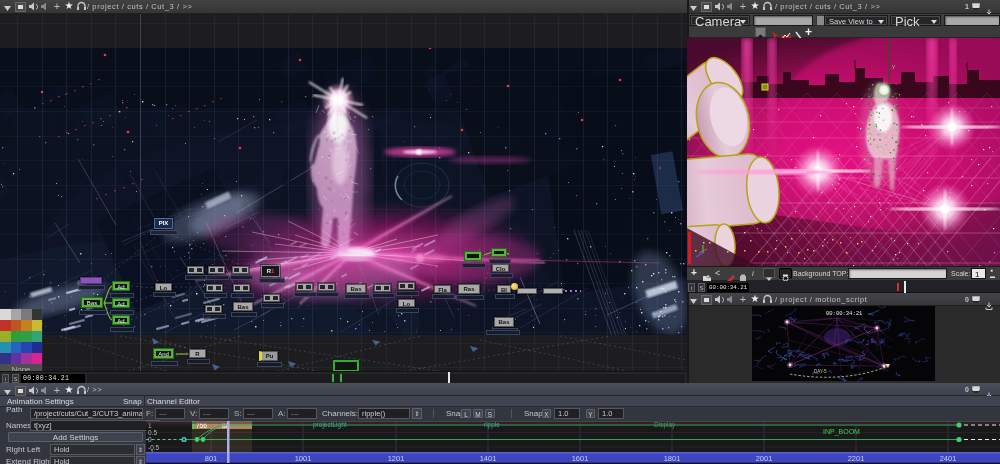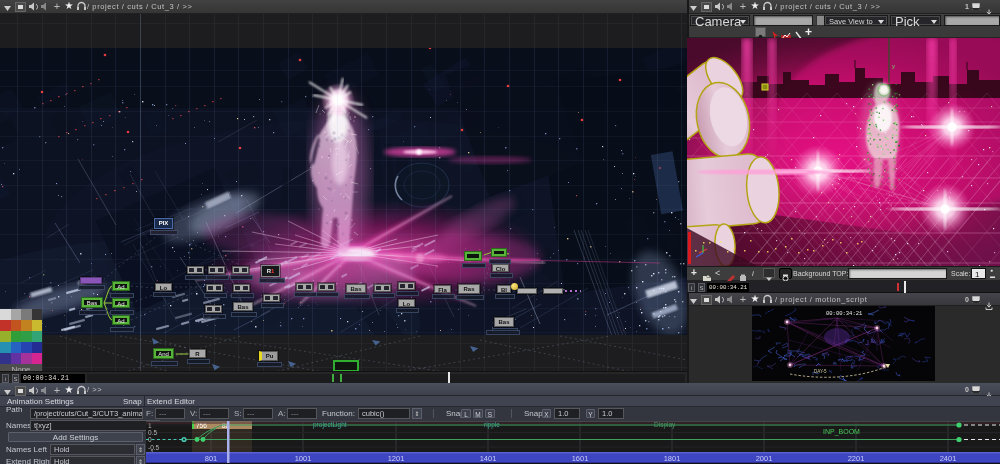--- a/index.html
+++ b/index.html
@@ -1878,42 +1878,42 @@
 <div style="position:absolute;left:965px;top:386px;color:#c8c8c8;font-size:7px;line-height:8px;font-weight:bold">0</div>
 <div style="position:absolute;left:972px;top:386px;width:8px;height:7px;background:#d8d8d8;border-radius:1.5px;box-shadow:inset 0 -2px 0 #2a2a2a,inset 0 0 0 1px #aaa"></div>
 <div style="position:absolute;left:985px;top:386px"><svg width="8" height="8">
       <path d="M4 0.5 v4 M2 2.8 l2 2.4 l2 -2.4" stroke="#c8c8c8" fill="none" stroke-width="1"></path>
       <path d="M1 5.5 v2 h6 v-2" stroke="#c8c8c8" fill="none" stroke-width="1"></path>
     </svg></div>
 <div class="abs" style="left:0;top:396px;width:1000px;height:11px;background:#3f4450;border-bottom:1px solid #262932"></div>
 <div class="lbl" style="left:7px;top:396px;color:#d6d9df">Animation Settings</div>
 <div class="lbl" style="left:123px;top:396px;color:#d6d9df">Snap</div>
 <div style="position:absolute;left:144px;top:396px;width:1px;height:11px;background:#262932"></div>
-<div class="lbl" style="left:147px;top:396px;color:#d6d9df">Extend Editor</div>
+<div class="lbl" style="left:147px;top:396px;color:#d6d9df">Channel Editor</div>
 <div class="lbl" style="left:6px;top:404px">Path</div>
 <div class="dfield" style="left:30px;top:408px;width:113px;height:11px">/project/cuts/Cut_3/CUT3_animation1</div>
 <div class="lbl" style="left:6px;top:420px">Names</div>
 <div class="dfield" style="left:30px;top:420px;width:130px;height:11px">t[xyz]</div>
 <div class="btn3" style="left:8px;top:432px;width:135px;height:10px;line-height:10px">Add Settings</div>
-<div class="lbl" style="left:6px;top:444px">Names Left</div>
+<div class="lbl" style="left:6px;top:444px">Right Left</div>
 <div class="dfield" style="left:50px;top:444px;width:85px;height:11px;background:#2b2d33">Hold</div>
 <div style="position:absolute;left:136px;top:444px;width:9px;height:11px;background:#3e424c;border:1px solid #5c606c;color:#ccc;font-size:6px;text-align:center;line-height:11px">⇕</div>
 <div class="lbl" style="left:6px;top:456px">Extend Right</div>
 <div class="dfield" style="left:50px;top:456px;width:85px;height:11px;background:#2b2d33">Hold</div>
 <div style="position:absolute;left:136px;top:456px;width:9px;height:11px;background:#3e424c;border:1px solid #5c606c;color:#ccc;font-size:6px;text-align:center;line-height:11px">⇕</div>
 <div class="lbl" style="left:146px;top:408px;color:#b0b3ba">F:</div>
 <div class="dfield" style="left:155px;top:408px;width:30px;height:11px;color:#8a8d94">---</div>
 <div class="lbl" style="left:190px;top:408px;color:#b0b3ba">V:</div>
 <div class="dfield" style="left:199px;top:408px;width:30px;height:11px;color:#8a8d94">---</div>
 <div class="lbl" style="left:234px;top:408px;color:#b0b3ba">S:</div>
 <div class="dfield" style="left:243px;top:408px;width:30px;height:11px;color:#8a8d94">---</div>
 <div class="lbl" style="left:278px;top:408px;color:#b0b3ba">A:</div>
 <div class="dfield" style="left:287px;top:408px;width:30px;height:11px;color:#8a8d94">---</div>
-<div class="lbl" style="left:322px;top:408px">Function:</div>
-<div class="dfield" style="left:358px;top:408px;width:52px;height:11px">cubic()</div>
+<div class="lbl" style="left:322px;top:408px">Channels:</div>
+<div class="dfield" style="left:358px;top:408px;width:52px;height:11px">ripple()</div>
 <div style="position:absolute;left:412px;top:408px;width:10px;height:11px;background:#3e424c;border:1px solid #5c606c;color:#ccc;font-size:6px;text-align:center;line-height:11px">⇕</div>
 <div style="position:absolute;left:433px;top:409px;width:1px;height:9px;background:#515560"></div>
 <div style="position:absolute;left:511px;top:409px;width:1px;height:9px;background:#515560"></div>
 <div class="lbl" style="left:446px;top:408px">Snap</div>
 <div class="btn3" style="left:461px;top:409px;width:10px;height:9px;line-height:9px;font-size:6.5px">L</div>
 <div class="btn3" style="left:473px;top:409px;width:10px;height:9px;line-height:9px;font-size:6.5px">M</div>
 <div class="btn3" style="left:485px;top:409px;width:10px;height:9px;line-height:9px;font-size:6.5px">S</div>
 <div class="lbl" style="left:524px;top:408px">Snap</div>
 <div class="btn3" style="left:542px;top:409px;width:9px;height:9px;line-height:9px;font-size:6.5px">X</div>
 <div class="dfield" style="left:554px;top:408px;width:26px;height:11px">1.0</div>

